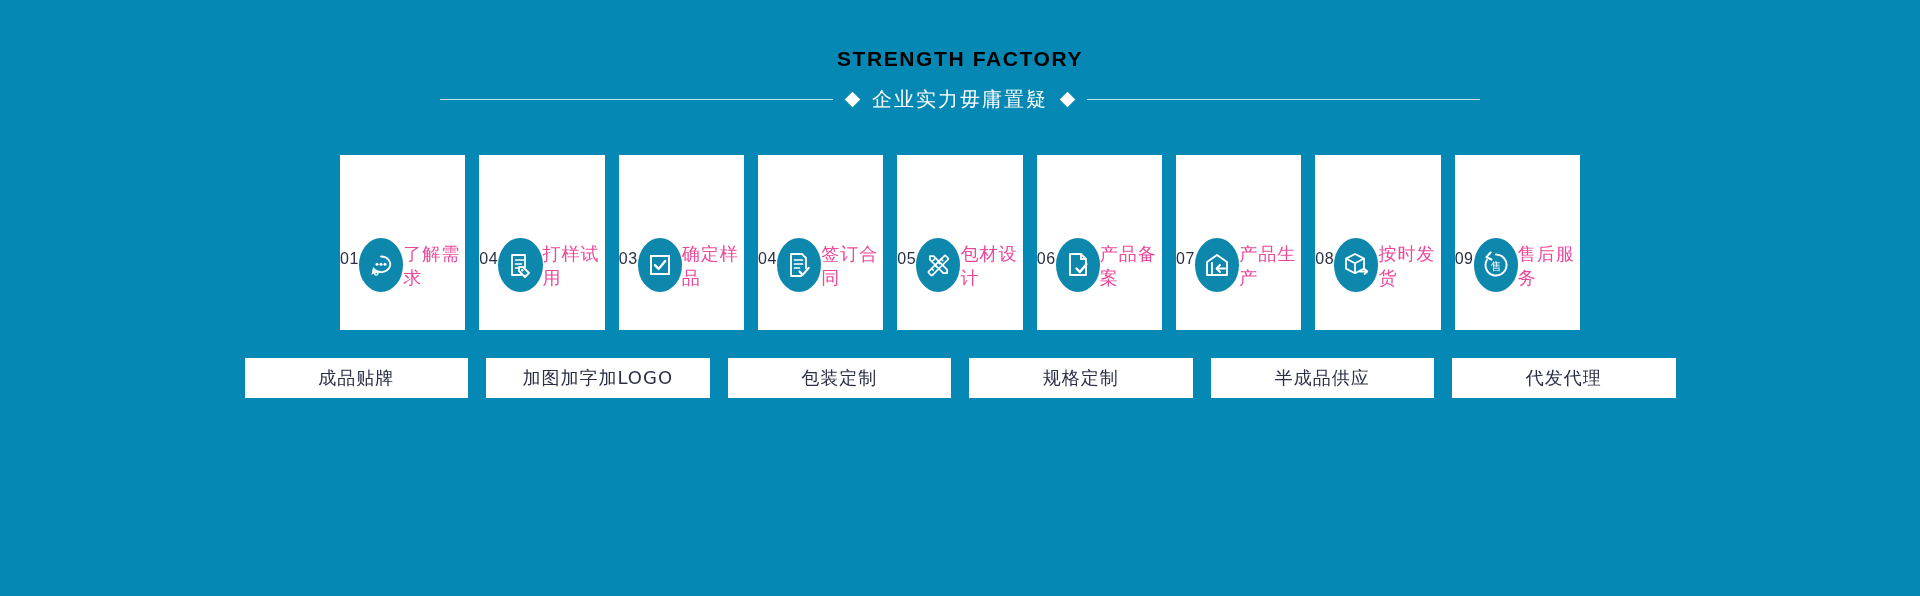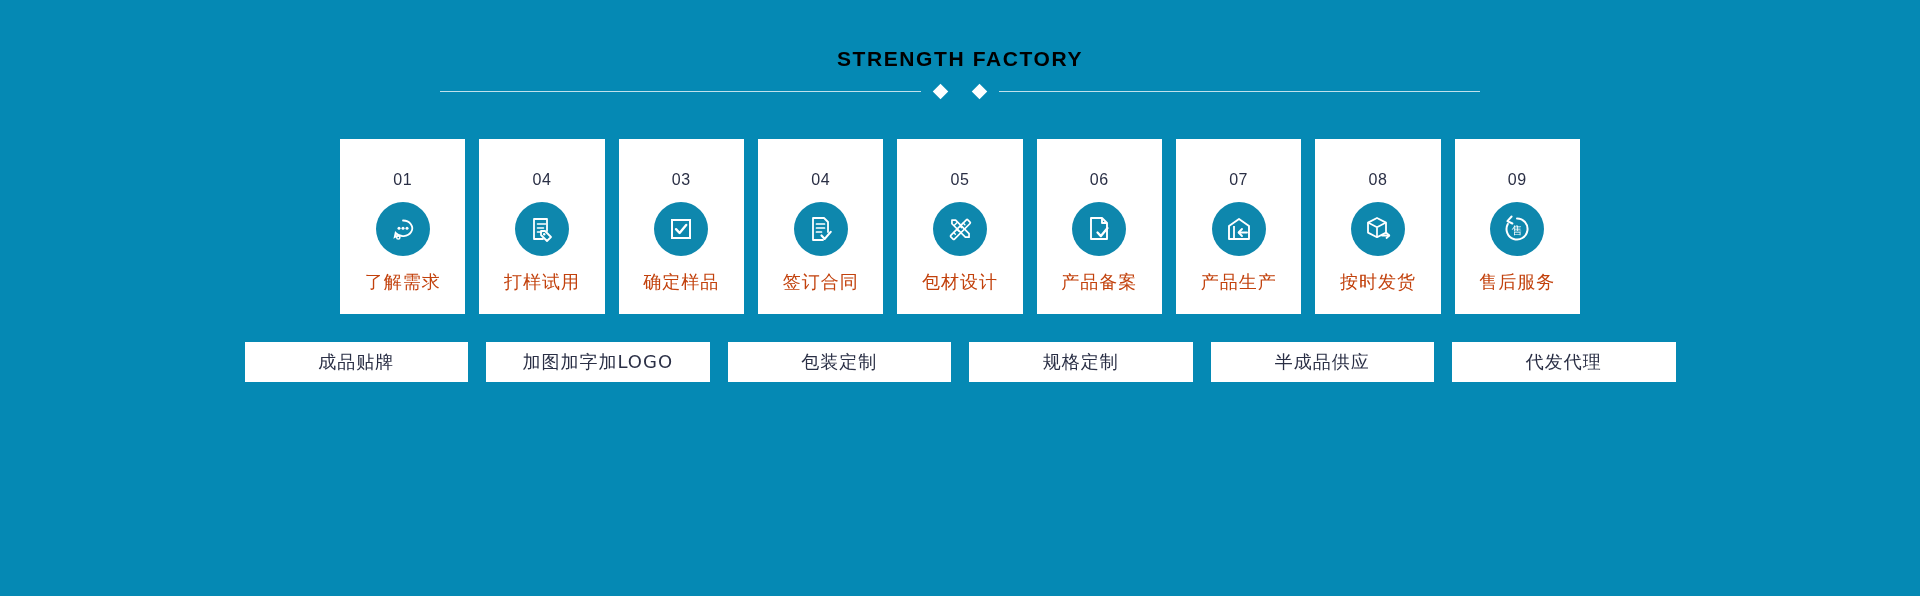--- a/index.html
+++ b/index.html
@@ -91,21 +91,21 @@
     gap: 14px;
     margin-top: 42px;
     width: 1240px;
   }
 
   .step-card {
     flex: 1 1 0;
     background: #ffffff;
     height: 175px;
     display: flex;
-    flex-direction: column;
+    flex-direction: row;
     align-items: center;
     padding-top: 32px;
   }
 
   .step-num {
     color: #2a2f45;
     font-size: 16px;
     letter-spacing: 0.6px;
     line-height: 18px;
   }
@@ -117,21 +117,21 @@
     background: #0e87ad;
     margin-top: 13px;
     display: flex;
     align-items: center;
     justify-content: center;
   }
 
   .icon-circle svg { display: block; }
 
   .step-label {
-    color: #c2410c;
+    color: #ec4899;
     font-size: 18px;
     letter-spacing: 1px;
     margin-top: 14px;
     font-family: Liberation Serif, serif;
   }
 
   
   .tags {
     display: flex;
     gap: 18px;
@@ -157,20 +157,21 @@
 <body>
 
 <div class="banner">
 
   <div class="header">
     <div class="eyebrow">STRENGTH FACTORY</div>
 
     <div class="subtitle-row">
       <div class="rule"></div>
       <div class="diamond"></div>
+      <div class="subtitle-text">企业实力毋庸置疑</div>
       <div class="diamond"></div>
       <div class="rule"></div>
     </div>
   </div>
 
   <div class="steps">
 
     <div class="step-card">
       <div class="step-num">01</div>
       <div class="icon-circle">

